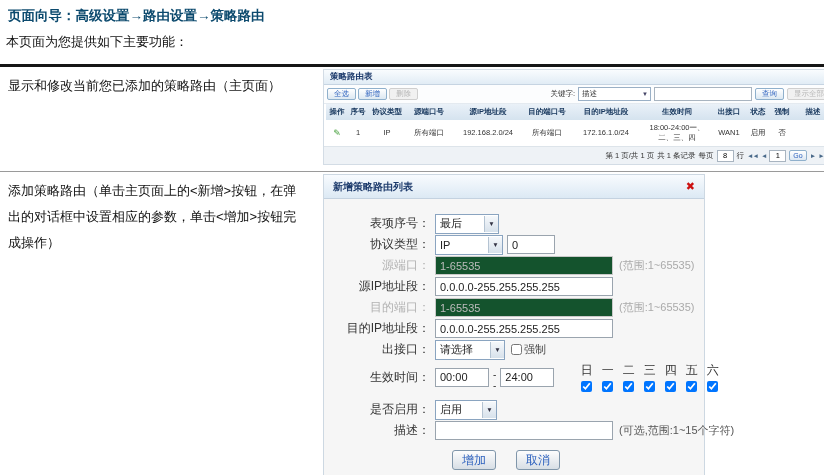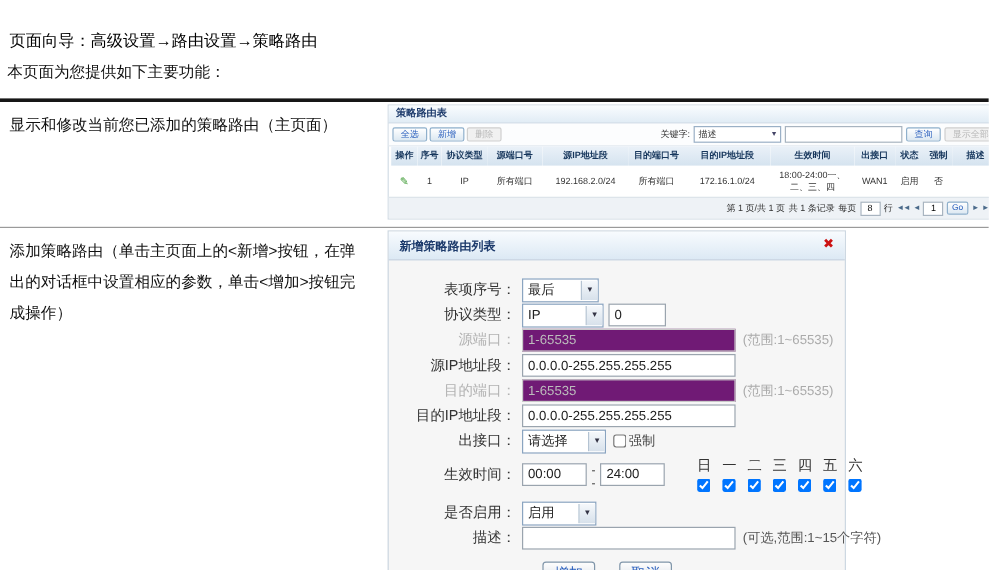--- a/index.html
+++ b/index.html
@@ -1,19 +1,19 @@
 <!DOCTYPE html>
 <html><head>
 <meta charset="utf-8">
 <style>
   html,body{margin:0;padding:0;}
   body{width:824px;height:475px;background:#ffffff;font-family:"Liberation Sans","DejaVu Sans",sans-serif;color:#000;overflow:hidden;}
   .page{width:824px;height:475px;position:relative;}
 
-  .page-title{padding:25px 0 0 8px;font-size:13.5px;font-weight:normal;color:#000000;}
+  .page-title{padding:7px 0 0 8px;font-size:13.5px;font-weight:bold;color:#0c4a6e;}
   .page-intro{padding:8px 16px 0 6px;font-size:13px;color:#111;}
 
   .guide-table{margin-top:13px;border-top:3px solid #161616;border-bottom:3px solid #161616;}
   .guide-row{display:flex;}
   .guide-row.second{border-top:1px solid #9a9a9a;}
   .cell-left{width:301px;padding:6px 8px;font-size:13px;line-height:26px;color:#111;flex-shrink:0;}
   .cell-right{flex:1;padding:2px 2px 6px 6px;}
 
   
   .mini{width:510px;border:1px solid #d3dce5;background:#fff;}
@@ -43,21 +43,21 @@
   .dlg-body{padding:14px 0 8px 0;}
   .frow{display:flex;align-items:center;height:21px;}
   .frow.tall{height:34px;align-items:center;}
   .frow.gap-top{margin-top:5px;}
   .flabel{width:106px;text-align:right;font-size:12px;color:#333;flex-shrink:0;}
   .flabel.dis{color:#b2b2b2;}
   .fctrl{margin-left:5px;display:flex;align-items:center;}
   .sel{display:inline-flex;align-items:center;justify-content:space-between;height:18px;border:1px solid #8aa4c0;background:#fff;font-size:11px;color:#222;padding-left:4px;cursor:pointer;}
   .sel .arr{width:13px;height:16px;margin-left:4px;background:linear-gradient(#f5f8fb,#d7e1eb);border-left:1px solid #b4c3d2;display:flex;align-items:center;justify-content:center;font-size:6.5px;color:#334;}
   .tin{height:17px;border:1px solid #9aa4ae;font-size:11px;padding:0 4px;background:#fff;color:#222;font-family:"Liberation Sans","DejaVu Sans",sans-serif;}
-  .tin.dis{color:#bcbcbc;border-color:#c9c9c9;background:#701a75;}
+  .tin.dis{color:#bcbcbc;border-color:#c9c9c9;background:#14532d;}
   .w-sel1{width:58px;} .w-sel2{width:62px;} .w-sel3{width:64px;} .w-sel4{width:56px;}
   .w-num{width:38px;} .w-text{width:168px;} .w-time{width:44px;}
   .note{font-size:11px;color:#aaaaaa;margin-left:6px;white-space:nowrap;}
   .note.dark{color:#555;}
   .time-sep{font-size:10px;color:#333;margin:0 4px;position:relative;top:3px;}
   .force-wrap{display:flex;align-items:center;margin-left:6px;font-size:11px;color:#444;gap:2px;}
   .force-wrap input{width:11px;height:11px;margin:0;}
   .days{display:flex;margin-left:22px;}
   .day-col{width:21px;display:flex;flex-direction:column;align-items:center;gap:2px;font-size:12px;color:#333;}
   .day-col input{width:11px;height:11px;margin:0;}

